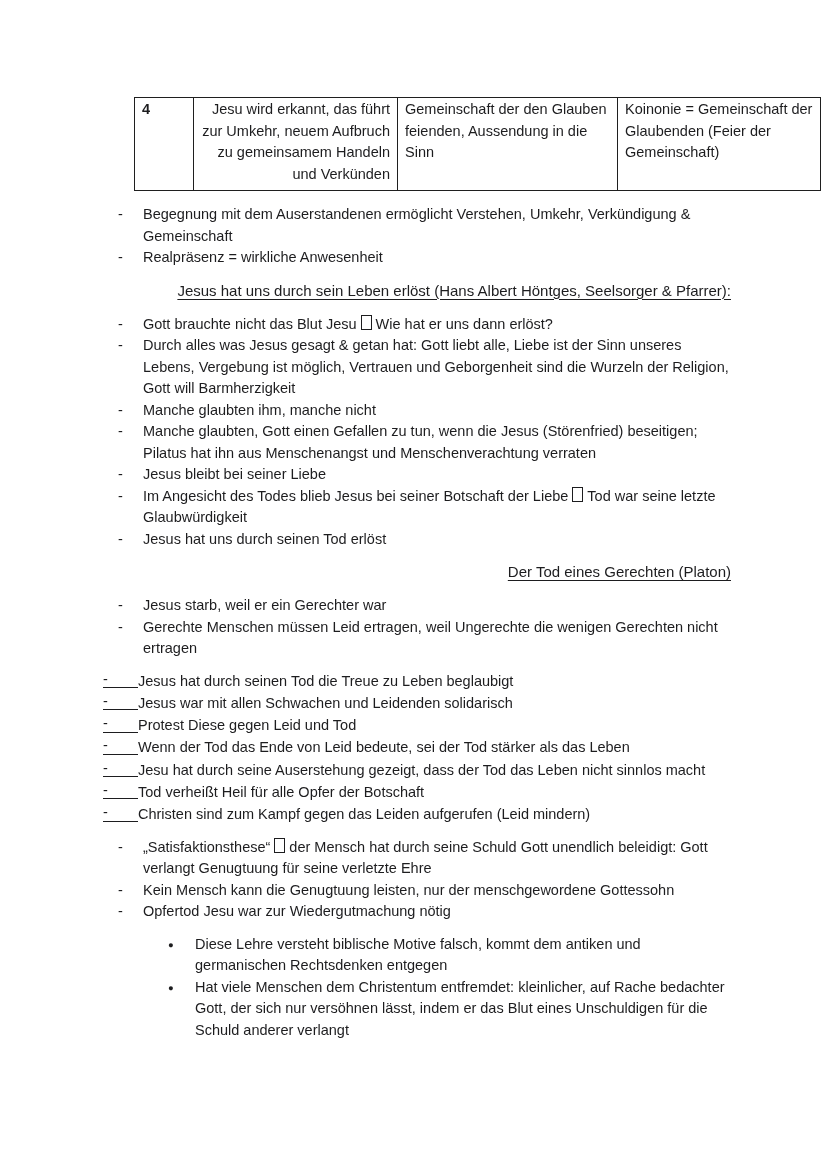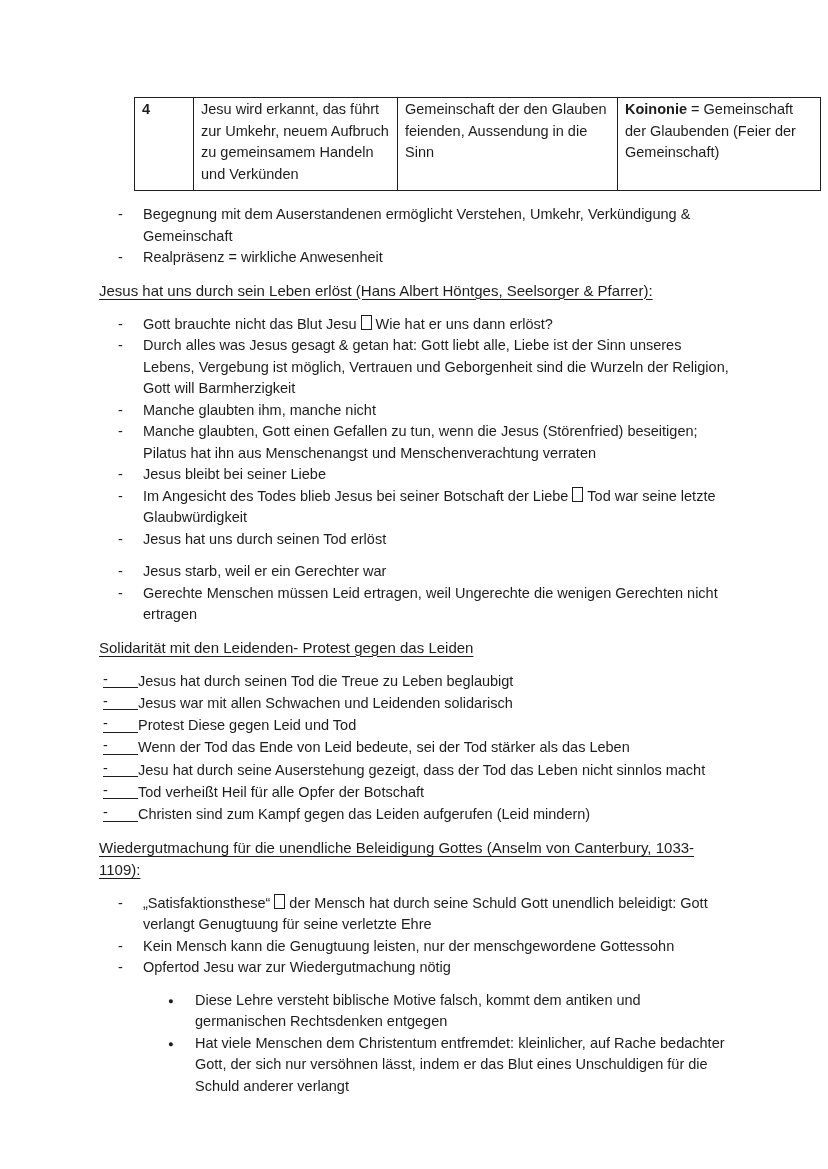--- a/index.html
+++ b/index.html
@@ -25,33 +25,34 @@
     width:626px;
     margin:0 0 13px 35px;
   }
   table.doc-table td{
     border:1.5px solid #1f1f1f;
     vertical-align:top;
     padding:1px 7px 5px 7px;
     line-height:21.5px;
   }
   td.c-num{width:44px;font-weight:700;}
-  td.c-proc{width:189px;}
+  td.c-proc{width:189px;text-align:right;}
   td.c-comm{width:205px;}
   td.c-term{width:188px;}
-  td.c-term b{font-weight:700;}
+  td.c-term b{font-weight:400;}
   
   h2.sec{
     font-size:15px;
     font-weight:400;
     margin:10px 0 12px 0;
     line-height:22px;
     text-decoration:underline;
     text-decoration-thickness:1.3px;
     text-underline-offset:3px;
+    text-align:right;
   }
   
   ul.blist{
     list-style:none;
     margin:0 0 11px 0;
     padding:0 0 0 19px;
   }
   ul.blist li{display:flex;align-items:flex-start;}
   .m{flex:0 0 25px;}
   .bt{flex:1;min-width:0;}
@@ -139,32 +140,32 @@
       <li>
         <span class="m">-</span>
         <span class="bt"><span>Im Angesicht des Todes blieb Jesus bei seiner Botschaft der Liebe</span><span class="tofu"></span><span>Tod war seine letzte Glaubwürdigkeit</span></span>
       </li>
       <li>
         <span class="m">-</span>
         <span class="bt">Jesus hat uns durch seinen Tod erlöst</span>
       </li>
     </ul>
 
+    <h2 class="sec">Der Tod eines Gerechten (Platon)</h2>
     <ul class="blist">
       <li>
         <span class="m">-</span>
         <span class="bt">Jesus starb, weil er ein Gerechter war</span>
       </li>
       <li>
         <span class="m">-</span>
         <span class="bt">Gerechte Menschen müssen Leid ertragen, weil Ungerechte die wenigen Gerechten nicht ertragen</span>
       </li>
     </ul>
 
-    <h2 class="sec">Solidarität mit den Leidenden- Protest gegen das Leiden</h2>
     <ul class="blist sol">
       <li>
         <span class="m-ul">-</span>
         <span class="bt">Jesus hat durch seinen Tod die Treue zu Leben beglaubigt</span>
       </li>
       <li>
         <span class="m-ul">-</span>
         <span class="bt">Jesus war mit allen Schwachen und Leidenden solidarisch</span>
       </li>
       <li>
@@ -182,21 +183,20 @@
       <li>
         <span class="m-ul">-</span>
         <span class="bt">Tod verheißt Heil für alle Opfer der Botschaft</span>
       </li>
       <li>
         <span class="m-ul">-</span>
         <span class="bt">Christen sind zum Kampf gegen das Leiden aufgerufen (Leid mindern)</span>
       </li>
     </ul>
 
-    <h2 class="sec">Wiedergutmachung für die unendliche Beleidigung Gottes (Anselm von Canterbury, 1033-1109):</h2>
     <ul class="blist">
       <li>
         <span class="m">-</span>
         <span class="bt"><span>„Satisfaktionsthese“</span><span class="tofu"></span><span>der Mensch hat durch seine Schuld Gott unendlich beleidigt: Gott verlangt Genugtuung für seine verletzte Ehre</span></span>
       </li>
       <li>
         <span class="m">-</span>
         <span class="bt">Kein Mensch kann die Genugtuung leisten, nur der menschgewordene Gottessohn</span>
       </li>
       <li>

